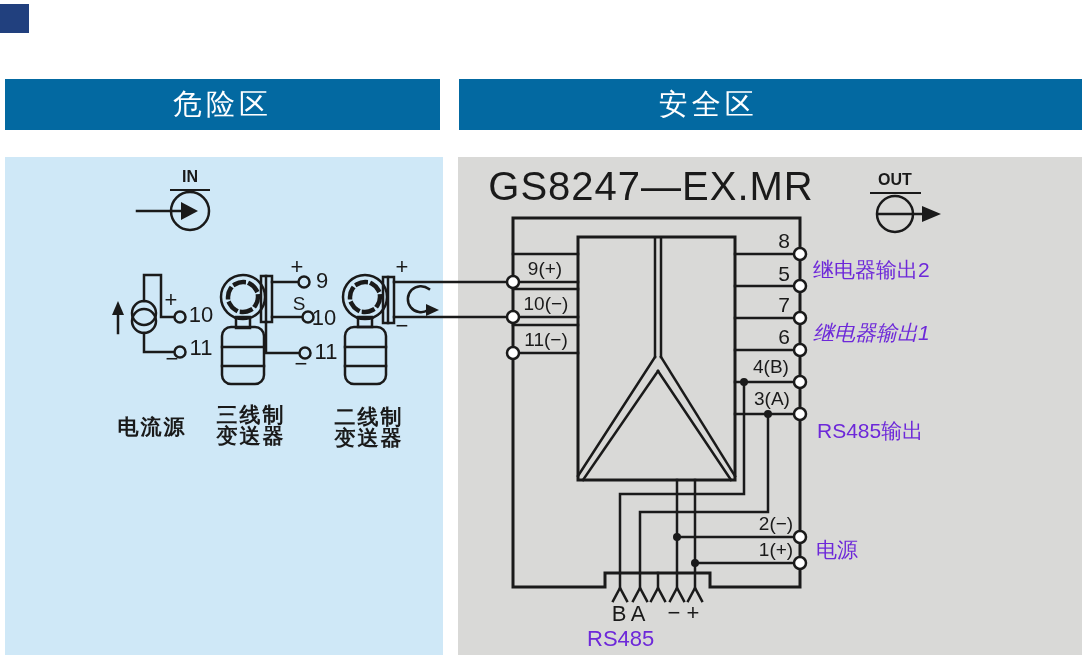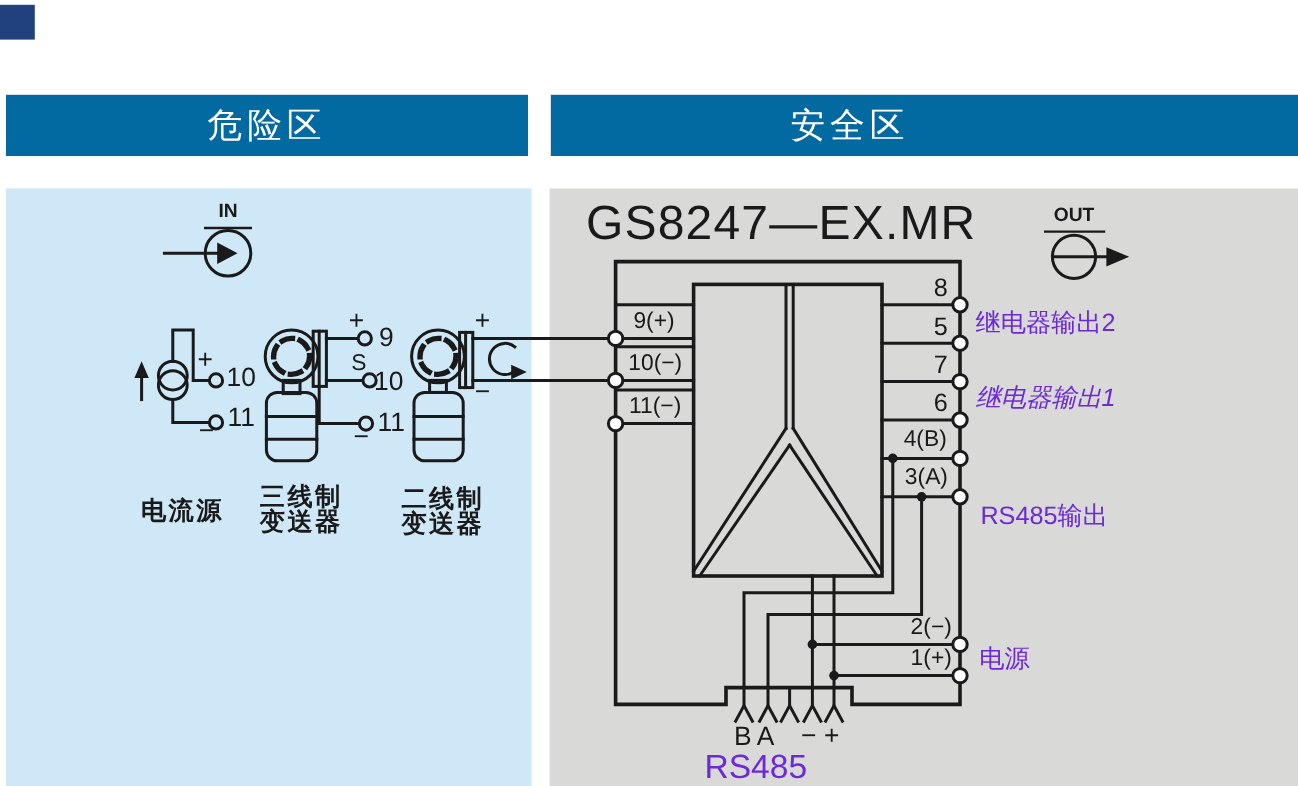--- a/index.html
+++ b/index.html
@@ -204,15 +204,15 @@
 
   <span class="lbl-l" style="left:813px;top:269px;">继电器输出2</span>
   <span class="lbl-l" style="left:813px;top:332px;font-style:italic;">继电器输出1</span>
   <span class="lbl-l" style="left:817px;top:386px;margin-top:44px;">RS485输出</span>
   <span class="lbl-l" style="left:816px;top:549px;">电源</span>
 
   <span class="lbl fs22" style="left:619px;top:614px;">B</span>
   <span class="lbl fs22" style="left:638px;top:614px;">A</span>
   <span class="lbl fs22" style="left:674px;top:613px;">−</span>
   <span class="lbl fs22" style="left:693px;top:613px;">+</span>
-  <span class="lbl-l" style="left:587px;top:639px;font-size:28px;">RS485</span>
+  <span class="lbl-l" style="left:587px;top:639px;font-size:22px;">RS485</span>
 
 </div>
 
 </body></html>

